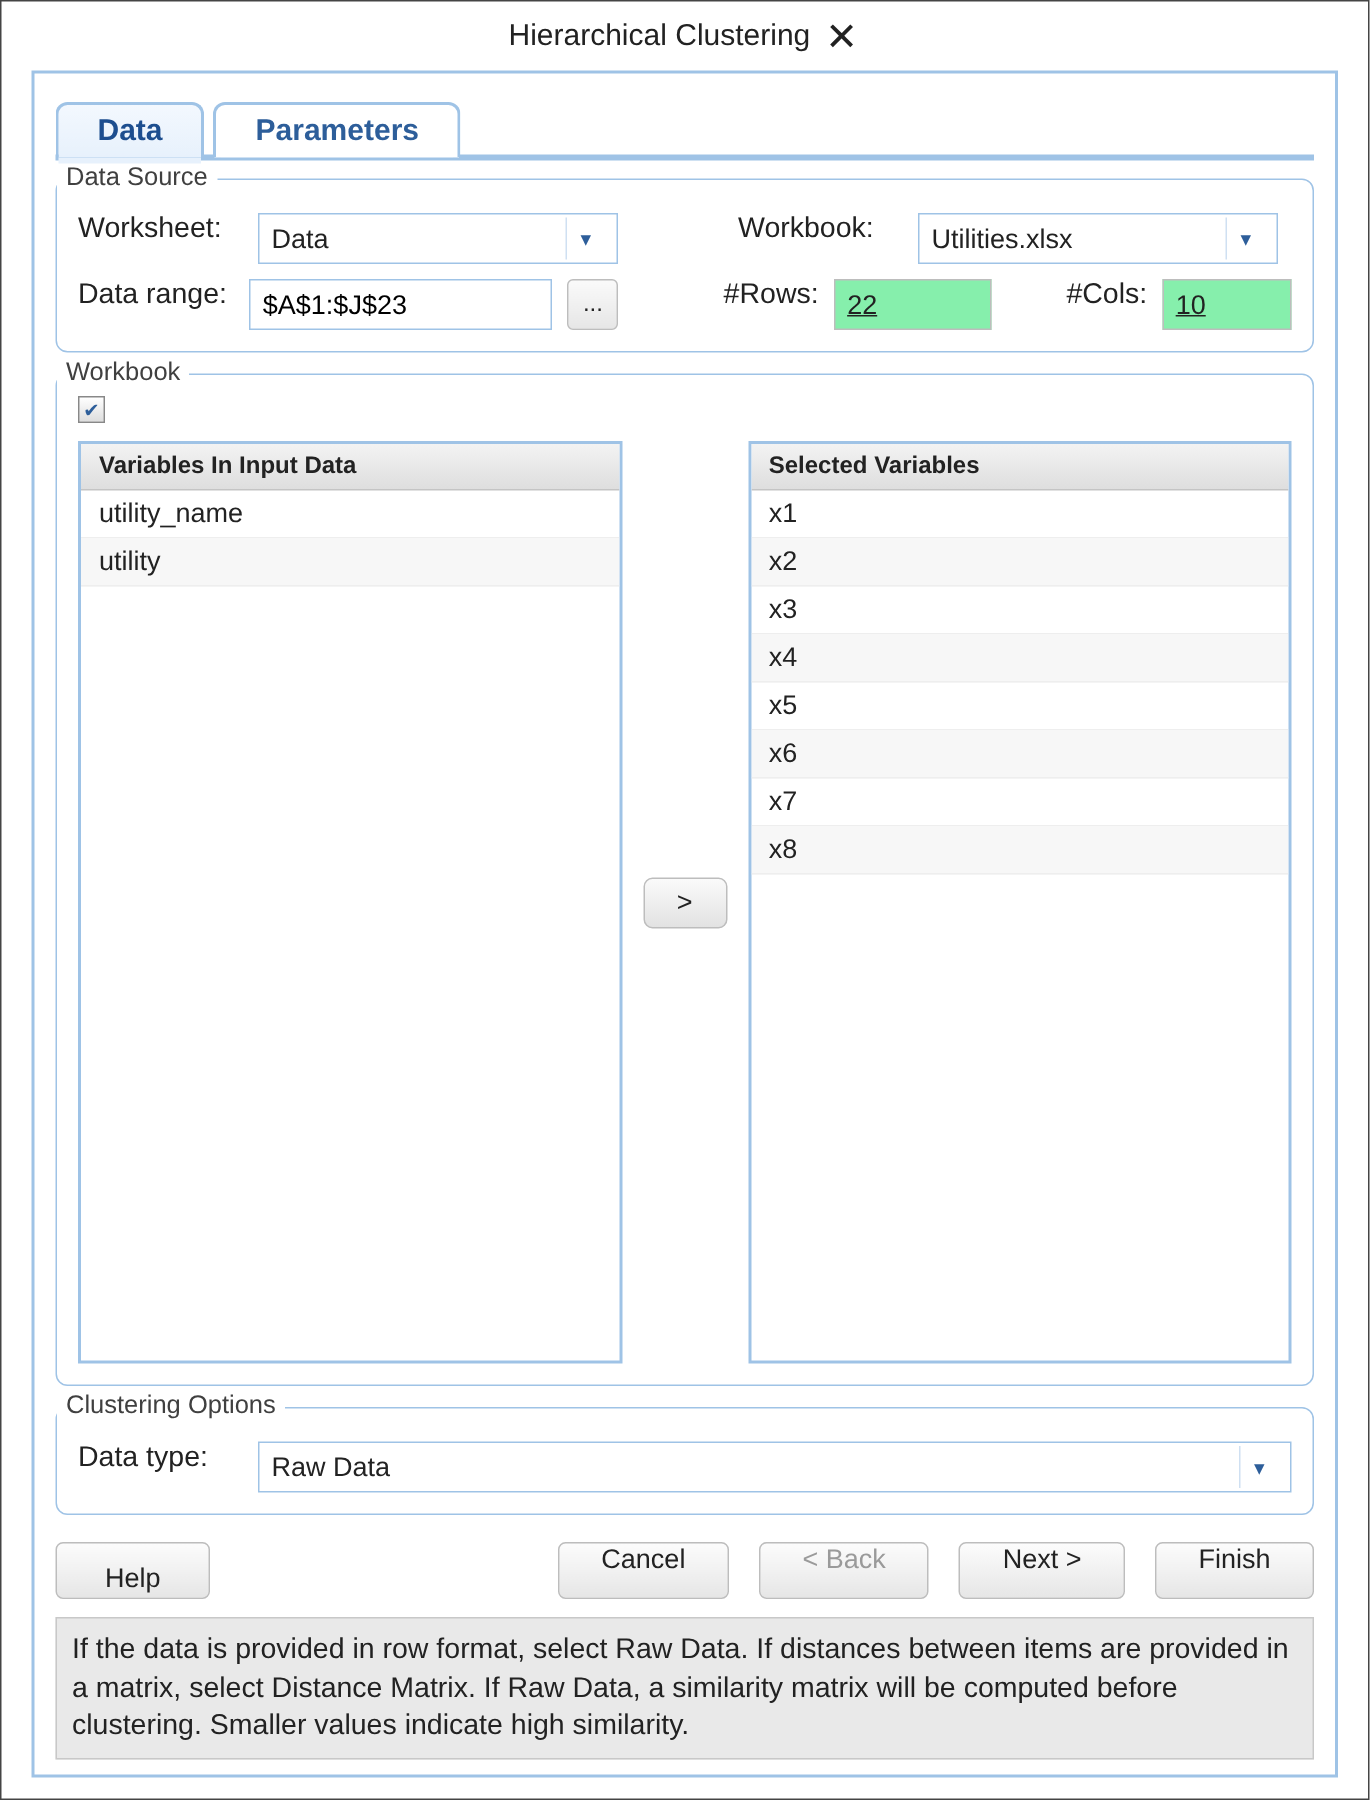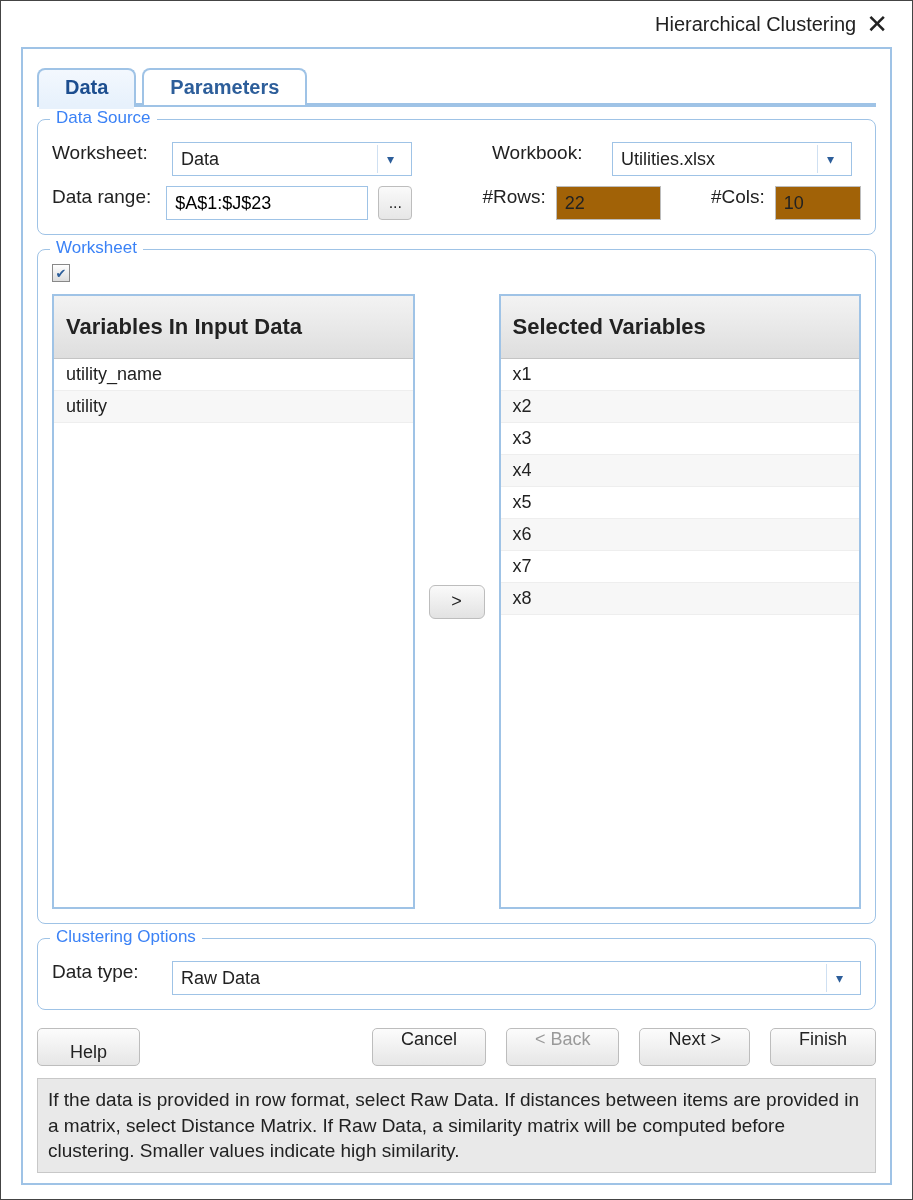--- a/index.html
+++ b/index.html
@@ -9,21 +9,21 @@
   color: #222;
   background: #fff;
   width: 913px;
   height: 1200px;
   border: 1px solid #444;
   overflow: hidden;
 }
 .titlebar {
   display: flex;
   align-items: center;
-  justify-content: flex-end;
+  justify-content: center;
   height: 46px;
   padding: 0 14px 0 22px;
 }
 .titlebar .title { font-size: 20px; }
 .close-x {
   font-size: 26px;
   font-weight: 300;
   line-height: 1;
   padding: 8px 10px;
   cursor: pointer;
@@ -80,24 +80,24 @@
 .group {
   border: 1px solid #9fc3e6;
   border-radius: 8px;
   margin-top: 14px;
   padding: 12px 14px 14px 14px;
   position: relative;
 }
 .group-legend {
   position: absolute;
   top: -12px;
-  left: 12px;
+  left: 0;
   background: #fff;
   padding: 0 6px;
-  color: #3b82f6;
+  color: #404040;
   font-size: 17px;
 }
 .row {
   display: flex;
   align-items: flex-start;
   gap: 10px;
   margin-top: 10px;
 }
 .row:first-of-type { margin-top: 4px; }
 .lbl { font-size: 19px; }
@@ -109,21 +109,21 @@
   padding: 2px 8px;
 }
 .combo { position: relative; }
 .combo-inner { display:flex; align-items:center; justify-content:space-between; width:100%; height:100%; }
 .combo .chev {
   width: 26px; text-align:center;
   color:#2d5e9a; font-size:14px;
   border-left:1px solid #cfe0f2;
   height:100%; display:flex; align-items:center; justify-content:center;
 }
-.ro { background:#a16207; border:1px solid #bdbdbd; }
+.ro { background:#86efac; border:1px solid #bdbdbd;text-decoration:underline; }
 .btn-small {
   height:34px; width:36px;
   border:1px solid #bdbdbd;
   background:linear-gradient(#fafafa,#e6e6e6);
   border-radius:4px;
   font-size:16px; text-align:center;
   cursor:pointer;
   display:flex;align-items:center;justify-content:center;
 }
 
@@ -132,22 +132,22 @@
 .listbox {
   flex:1;
   border:2px solid #9fc3e6;
   display:flex; flex-direction:column;
   overflow:hidden;
 }
 .listbox-header {
   background:linear-gradient(#f3f3f3,#dedede);
   border-bottom:1px solid #c4c4c4;
   font-weight:700;
-  font-size:22px;
-  padding:18px 12px;
+  font-size:16px;
+  padding:6px 12px;
 }
 .list-items { flex:1; overflow:auto; }
 .li {
   padding:5px 12px;
   border-bottom:1px solid #eee;
   font-size:18px;
 }
 .li:nth-child(even){ background:#f7f7f7; }
 .mover-col { width:60px; display:flex; align-items:center; justify-content:center; }
 .mover-btn {
@@ -228,21 +228,21 @@
       <span style="flex:0 0 50px"></span>
       <span class="lbl">#Rows:</span>
       <div class="ro" style="width:110px;display:flex;align-items:center">22</div>
       <span style="flex:0 0 30px"></span>
       <span class="lbl">#Cols:</span>
       <div class="ro" style="width:90px;display:flex;align-items:center">10</div>
     </div>
   </div>
 
   <div class="group" style="flex:1; display:flex; flex-direction:column;">
-    <div class="group-legend">Worksheet</div>
+    <div class="group-legend">Workbook</div>
 
     <div style="display:flex;align-items:center;margin-top:2px">
       <span class="chk">✔</span>
     </div>
 
     <div class="vars-body" style="flex:1">
       <div class="listbox">
         <div class="listbox-header">Variables In Input Data</div>
         <div class="list-items" id="input-items">
             <div class="li">utility_name</div>

